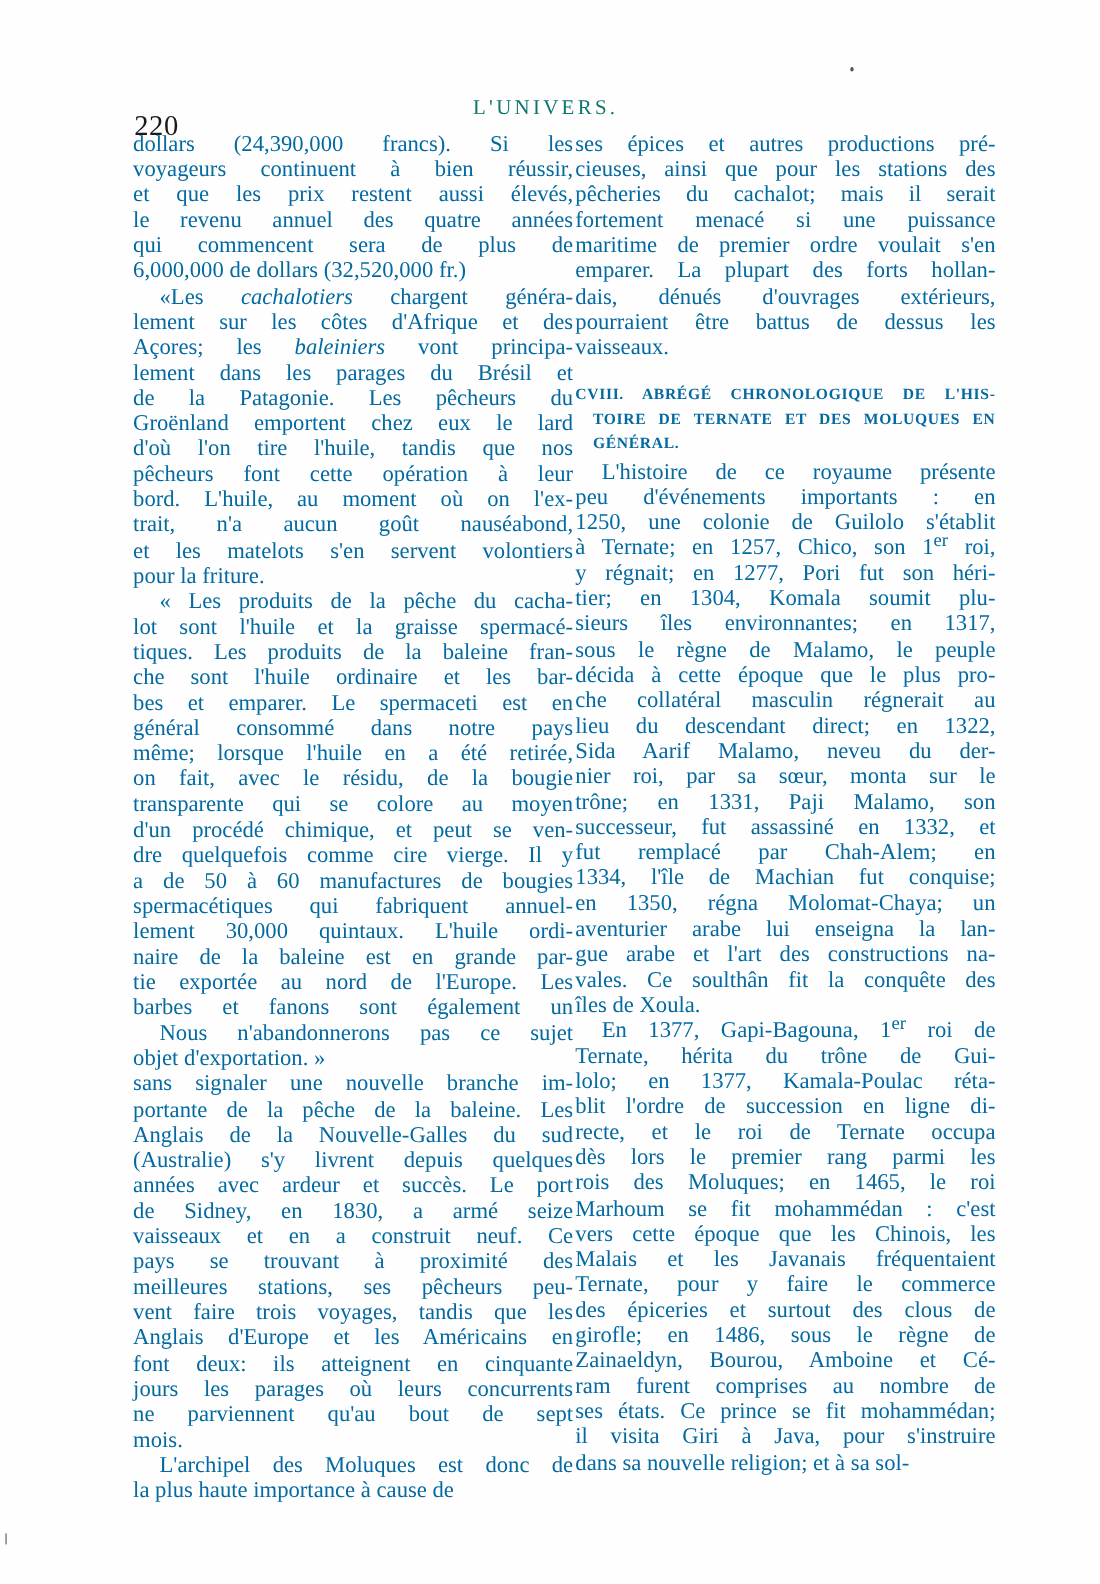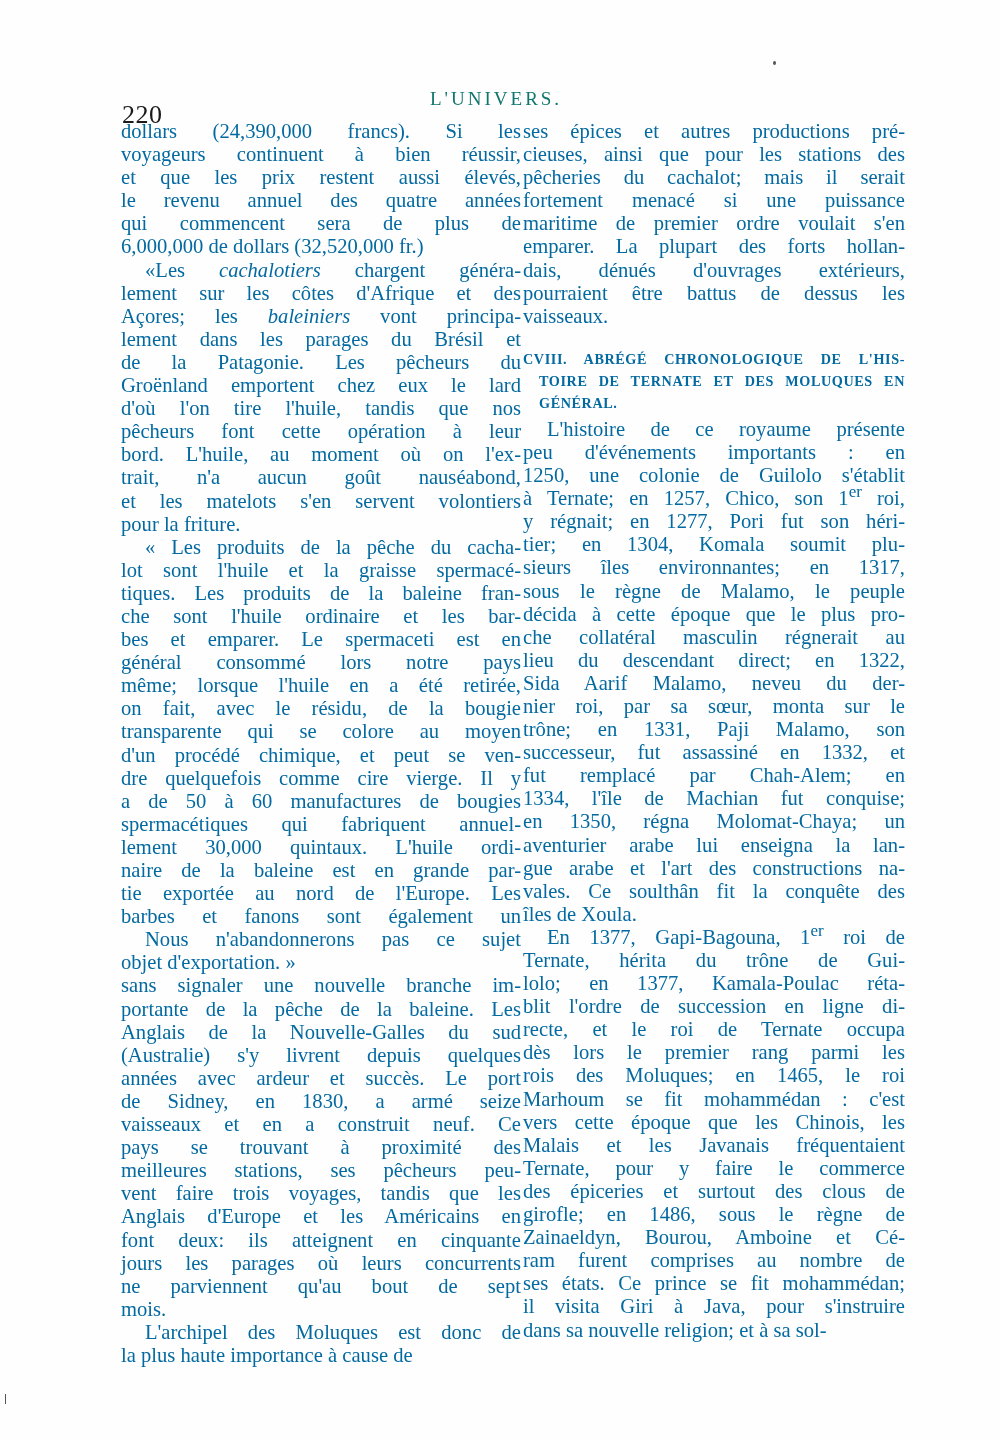--- a/index.html
+++ b/index.html
@@ -47,21 +47,21 @@
       <span class="line"><span>pêcheurs font cette opération à leur</span></span>
       <span class="line"><span>bord. L'huile, au moment où on l'ex-</span></span>
       <span class="line"><span>trait, n'a aucun goût nauséabond,</span></span>
       <span class="line"><span>et les matelots s'en servent volontiers</span></span>
       <span class="line last"><span>pour la friture.</span></span>
       <span class="line indent"><span>« Les produits de la pêche du cacha-</span></span>
       <span class="line"><span>lot sont l'huile et la graisse spermacé-</span></span>
       <span class="line"><span>tiques. Les produits de la baleine fran-</span></span>
       <span class="line"><span>che sont l'huile ordinaire et les bar-</span></span>
       <span class="line"><span>bes et emparer. Le spermaceti est en</span></span>
-      <span class="line"><span>général consommé lors notre pays</span></span>
+      <span class="line"><span>général consommé dans notre pays</span></span>
       <span class="line"><span>même; lorsque l'huile en a été retirée,</span></span>
       <span class="line"><span>on fait, avec le résidu, de la bougie</span></span>
       <span class="line"><span>transparente qui se colore au moyen</span></span>
       <span class="line"><span>d'un procédé chimique, et peut se ven-</span></span>
       <span class="line"><span>dre quelquefois comme cire vierge. Il y</span></span>
       <span class="line"><span>a de 50 à 60 manufactures de bougies</span></span>
       <span class="line"><span>spermacétiques qui fabriquent annuel-</span></span>
       <span class="line"><span>lement 30,000 quintaux. L'huile ordi-</span></span>
       <span class="line"><span>naire de la baleine est en grande par-</span></span>
       <span class="line"><span>tie exportée au nord de l'Europe. Les</span></span>

